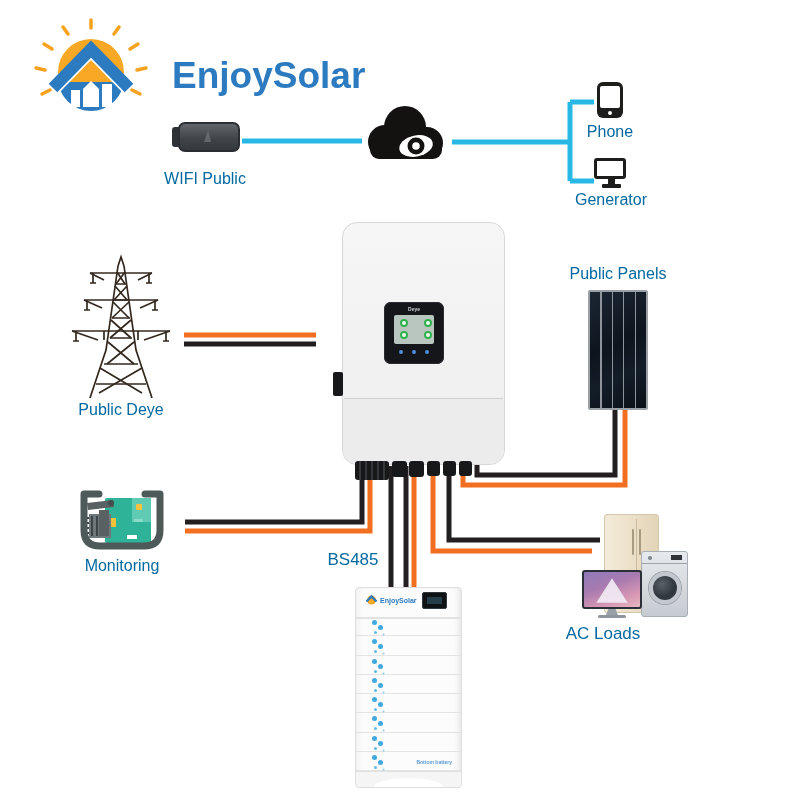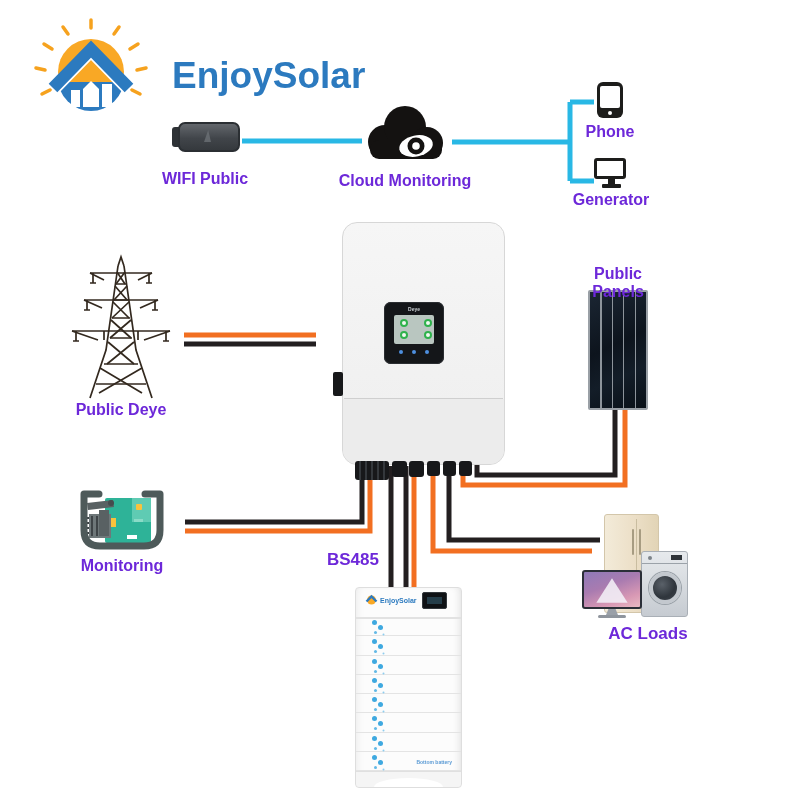--- a/index.html
+++ b/index.html
@@ -1,20 +1,20 @@
 <!DOCTYPE html>
 <html><head>
 <meta charset="utf-8">
 <style>
   html,body{margin:0;padding:0;background:#fff;}
   #canvas{position:relative;width:800px;height:800px;background:#fff;overflow:hidden;
           font-family:"Liberation Sans",sans-serif;}
   svg{display:block;}
   .abs{position:absolute;}
-  .label{position:absolute;font-weight:bold;font-size:16px;color:#6d28d9;text-align:center;
+  .label{position:absolute;font-weight:normal;font-size:16px;color:#0369a1;text-align:center;
          letter-spacing:0;line-height:1.1;z-index:4;}
 
   
   #wires{position:absolute;left:0;top:0;z-index:1;}
 
   
   #logo{left:26px;top:16px;width:360px;height:110px;z-index:3;display:flex;align-items:center;}
   #logo-text{font-weight:bold;font-size:37px;color:#2c7abf;margin-left:14px;margin-top:10px;}
 
   
@@ -207,21 +207,20 @@
     <g fill="#141211">
       <circle cx="27" cy="42" r="17"></circle>
       <circle cx="47" cy="27" r="21"></circle>
       <circle cx="69" cy="43" r="16"></circle>
       <rect x="12" y="40" width="72" height="19" rx="9"></rect>
     </g>
     <ellipse cx="58" cy="46" rx="17" ry="10.5" fill="#ffffff" transform="rotate(-12 58 46)"></ellipse>
     <circle cx="58" cy="46" r="8.5" fill="#141211"></circle>
     <circle cx="58" cy="46" r="3.8" fill="#ffffff"></circle>
   </svg>
-  <div class="label" style="left:330px;top:172px;width:150px;">Cloud Monitoring</div>
 
   <div class="abs" id="phone">
     <div class="screen"></div>
       <div class="home"></div>
   </div>
   <div class="label" style="left:580px;top:123px;width:60px;">Phone</div>
   <div class="abs" id="computer">
     <div class="screen"></div>
       <div class="neck"></div>
       <div class="base"></div>
@@ -340,15 +339,15 @@
   </div>
   <div class="abs" id="monitor">
     <div class="frame">
         <div class="mscreen">
           <div class="mtn"></div>
         </div>
       </div>
     <div class="stand"></div>
       <div class="sbase"></div>
   </div>
-  <div class="label" style="left:605px;top:625px;width:86px;font-size:17px;">AC Loads</div>
+  <div class="label" style="left:560px;top:625px;width:86px;font-size:17px;">AC Loads</div>
 
 </div>
 
 </body></html>

